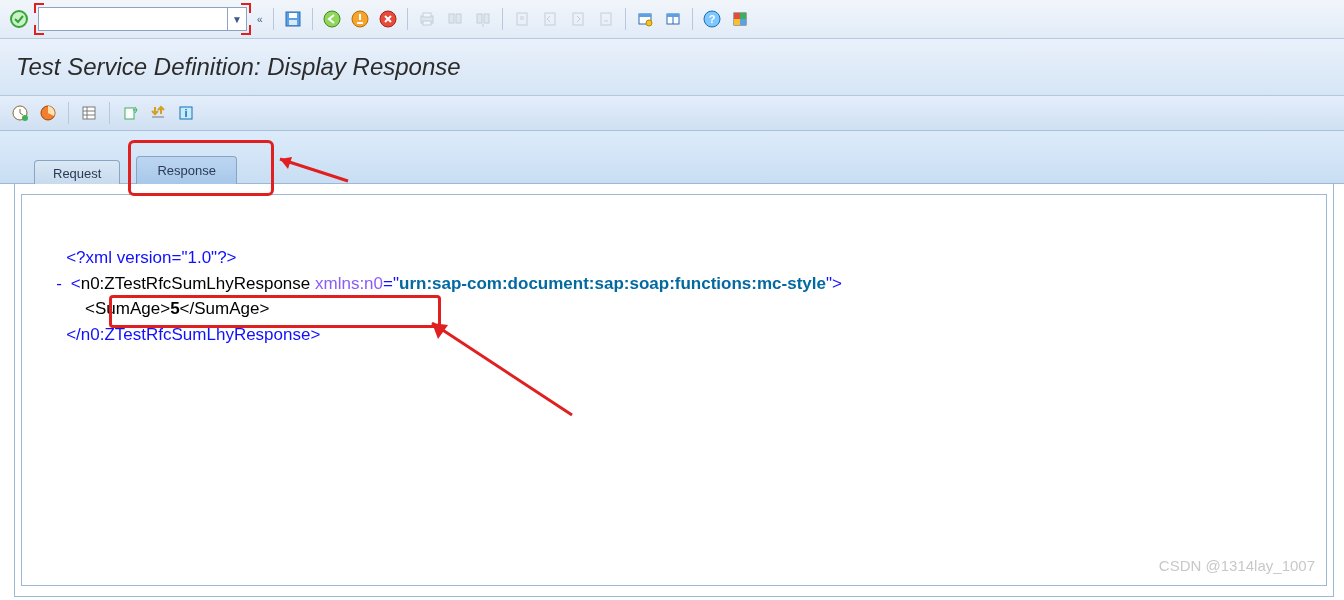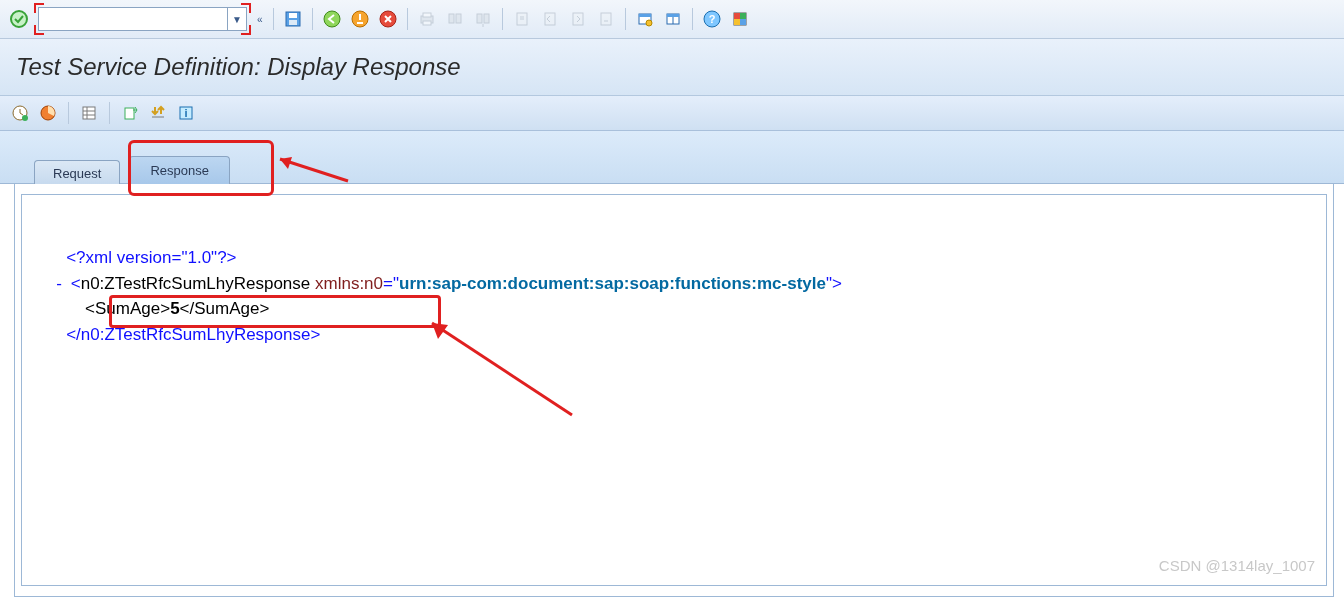--- a/index.html
+++ b/index.html
@@ -20,30 +20,30 @@
   .chev{font-size:10px;color:#3a5a8a}
   
   .titlebar{background:linear-gradient(#e9f1fb,#d6e5f5);border-bottom:1px solid #b3c8df;padding:14px 16px}
   .titlebar h1{margin:0;font-size:24px;font-style:italic;font-weight:normal;color:#2b2b2b}
   
   .toolbar2{height:34px;background:linear-gradient(#e4eefb,#cfe0f2);border-bottom:1px solid #a9c0db;display:flex;align-items:center;padding:0 10px;gap:8px}
   .tiny-icon{width:20px;height:20px;display:inline-flex;align-items:center;justify-content:center}
   
   .tabstrip-outer{background:linear-gradient(#dcebfa,#c9def3);border-bottom:1px solid #9db8d6;padding-top:22px;position:relative}
   .tabstrip{display:flex;align-items:flex-end;margin-left:34px;position:relative;height:30px}
-  .tab{padding:6px 20px;border:1px solid #8aa4c2;border-bottom:none;margin-right:9px;background:linear-gradient(#eef4fb,#d7e6f5);border-radius:4px 4px 0 0;cursor:pointer;font-size:13px;color:#2b3a55;position:relative;top:1px}
+  .tab{padding:6px 20px;border:1px solid #8aa4c2;border-bottom:none;margin-right:16px;background:linear-gradient(#eef4fb,#d7e6f5);border-radius:4px 4px 0 0;cursor:pointer;font-size:13px;color:#2b3a55;position:relative;top:1px}
   .tab.inactive{background:linear-gradient(#dbe8f5,#c5d9ee);top:3px;padding:5px 18px}
   .tab.active{background:linear-gradient(#bcd6f1,#a7c8ea);z-index:2}
   .resp-box{position:absolute;border:3px solid #e02020;border-radius:6px;left:128px;top:9px;width:140px;height:50px;pointer-events:none;z-index:5}
   .content-frame{border:1px solid #9db8d6;border-top:none;margin:0 10px 0 14px;padding:10px 6px;background:#fff;min-height:360px;position:relative}
   .content-frame .inner{border:1px solid #9db8d6;padding:50px 30px 40px 30px;min-height:300px;position:relative}
   .xml{font-family:"Segoe UI",Arial,sans-serif;font-size:17px;line-height:1.5;white-space:pre}
   .p{color:#1010ff}
   .t{color:#000000;font-weight:normal}
-  .att{color:#7f1d1d}
+  .att{color:#8b5cf6}
   .val{color:#0369a1;font-weight:bold}
   .txt{color:#000;font-weight:bold}
   .collapse{color:#1010ff;display:inline-block;width:14px;text-align:center}
   .sum-box{position:absolute;border:3px solid #e02020;border-radius:4px;left:87px;top:100px;width:326px;height:27px;pointer-events:none}
   
   .arrow{position:absolute;pointer-events:none}
   .arrow svg line{stroke:#e02020;stroke-width:3}
   .arrow svg polygon{fill:#e02020}
   .watermark{position:absolute;right:18px;bottom:22px;color:#c8c8c8;font-size:15px}
   .dim{opacity:.38}

